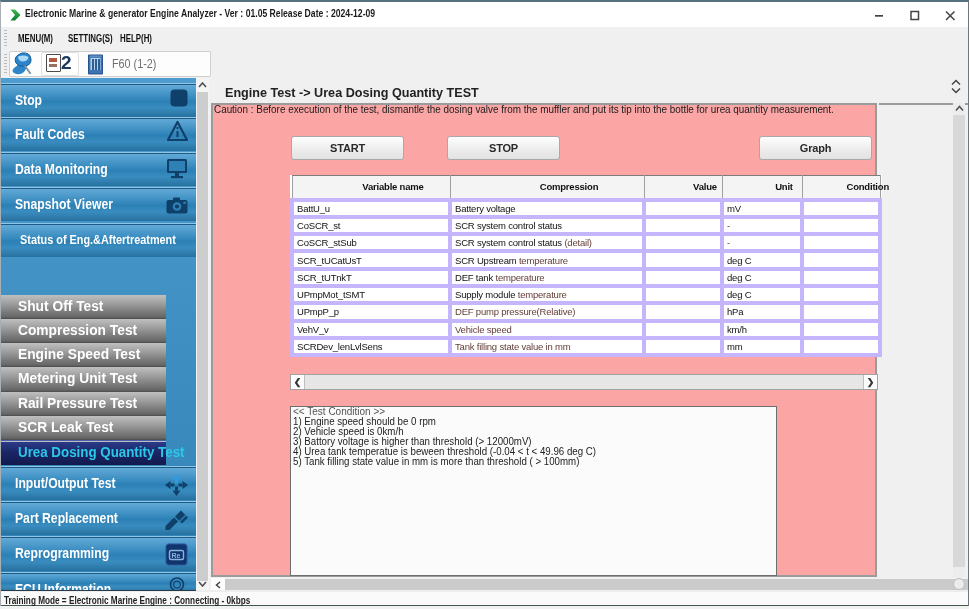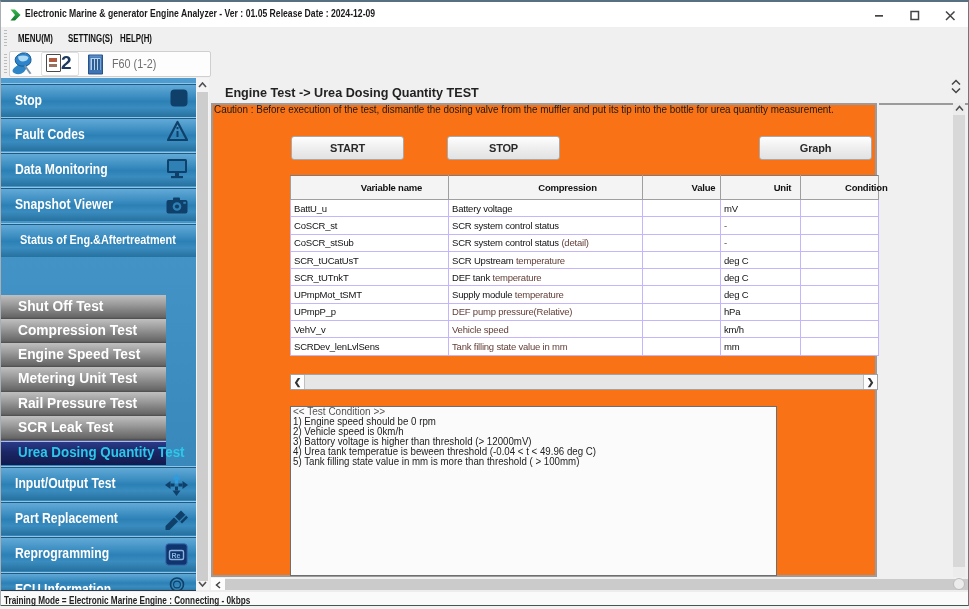--- a/index.html
+++ b/index.html
@@ -22,27 +22,27 @@
 
 #sidebar { position:absolute; left:1px; top:78px; width:195px; height:513px; background:linear-gradient(180deg,#4e9cd0,#3182b6); border-bottom:1px solid #2a3a4a; overflow:hidden; }
 .sbtn { position:absolute; left:0; width:195px; height:34px; background:linear-gradient(180deg,#65acd9 0%,#3a8cc0 40%,#2b80b5 53%,#3a8cbf 72%,#26719f 100%); border-top:1px solid #8ec6e8; box-shadow:0 1px 0 #1d5a86 inset; color:#fff; font-size:14.5px; font-weight:bold; line-height:33px; padding-left:14px; }
 .sgray { position:absolute; left:0; width:165px; height:24.3px; background:linear-gradient(180deg,#c0c0c0 0%,#9a9a9a 40%,#858585 60%,#666 92%,#4a4a4a 100%); box-shadow:inset 0 1px 0 #bdbdbd; color:#fff; font-size:14.5px; font-weight:bold; line-height:22px; padding-left:17px; }
 .sbtn .icon { position:absolute; right:8px; top:7px; }
 #sb-scroll { position:absolute; left:196px; top:78px; width:13px; height:512px; background:#f4f4f4; }
 #sb-scroll .track { position:absolute; left:1px; top:14px; width:11px; height:489px; background:#cdcdcd; }
 
 #content { position:absolute; left:209px; top:78px; width:759px; height:512px; background:#f0f0f0; }
 #ctitle { position:absolute; left:16px; top:7px; font-size:13px; font-weight:bold; color:#222; }
-#panel { position:absolute; left:2px; top:25px; width:666px; height:474px; border:2px solid #9b9b9b; background:#f97316; }
+#panel { position:absolute; left:2px; top:25px; width:666px; height:474px; border:2px solid #9b9b9b; background:#fca5a5; }
 #caution { position:absolute; left:1px; top:-1px; font-size:10px; color:#1a1a1a; }
 .tbtn { position:absolute; top:31px; width:113px; height:24px; border:1px solid #a9a9a9; border-radius:3px; background:linear-gradient(180deg,#fefefe 0%,#ededed 55%,#e2e2e2 100%); font-size:11px; font-weight:bold; letter-spacing:-0.2px; color:#2a2a2a; text-align:center; line-height:22px; }
 
 #dtable { position:absolute; left:77px; top:70px; border-collapse:collapse; table-layout:fixed; width:588px; font-size:9.5px; letter-spacing:-0.2px; color:#111; background:#fff; }
 #dtable th { border:1px solid #9f9f9f; font-weight:bold; height:24px; background:#f4f4f4; }
-#dtable td { border:1px solid #c4b5fd; height:17.3px; padding:0 3px;margin-left:32px; }
+#dtable td { border:4px solid #c4b5fd; height:17.3px; padding:0 3px;margin-left:32px; }
 #dtable tr.top th { border-top:1.5px solid #7c7c7c;padding-left:44px; }
 #tscroll { position:absolute; left:77px; top:269px; width:588px; height:16px; background:#e6e6e6; border:1px solid #a2a2a2; }
 .scrbtn { position:absolute; top:0; width:14px; height:14px; background:#fdfdfd; color:#333; font-size:9px; text-align:center; line-height:14px; font-weight:bold; }
 
 #condbox { position:absolute; left:77px; top:300.5px; width:487px; height:170px; border:1px solid #6e6e6e; background:#fbfbfb; font-size:10px; color:#222; line-height:9.9px; padding:0.5px 0 0 2px; }
 
 #vscroll { position:absolute; left:744px; top:25px; width:12px; height:474px; background:#ececec; }
 #vscroll .track { position:absolute; left:0px; top:12px; width:12px; height:452px; background:#d8d8d8; }
 #hscroll { position:absolute; left:2px; top:501px; width:757px; height:10.5px; background:#cbcbcb; }
 

